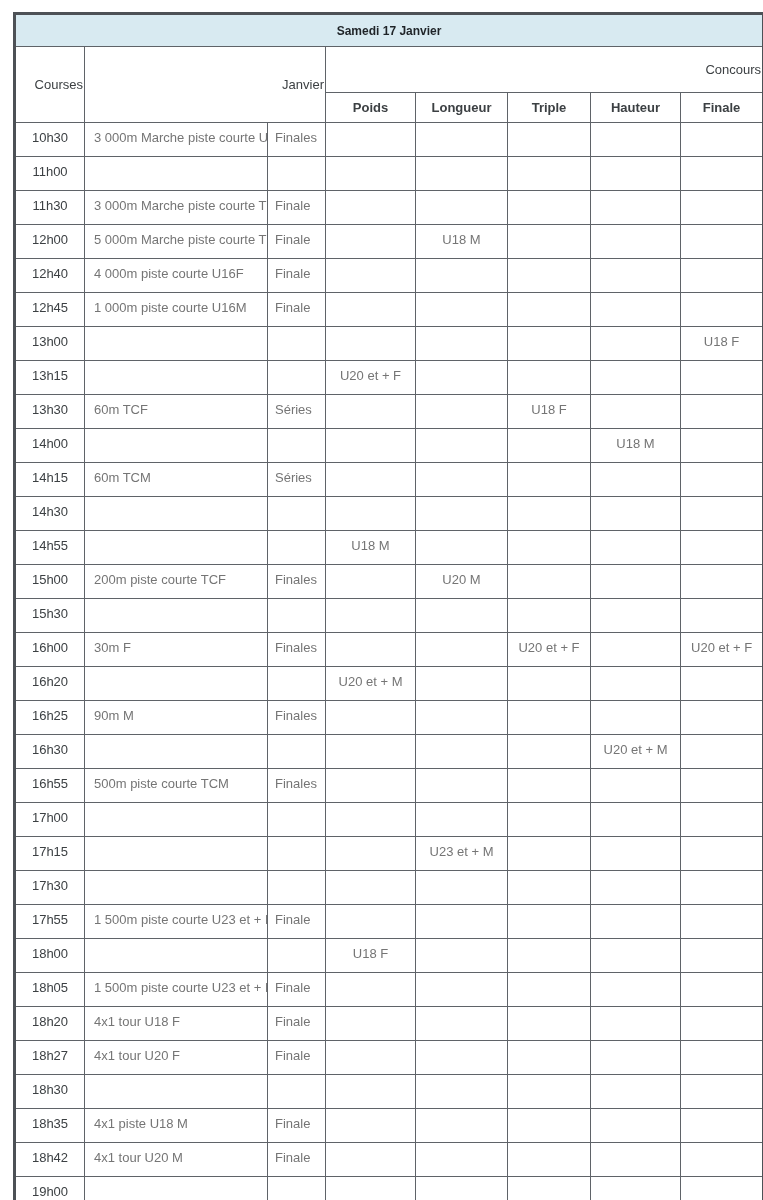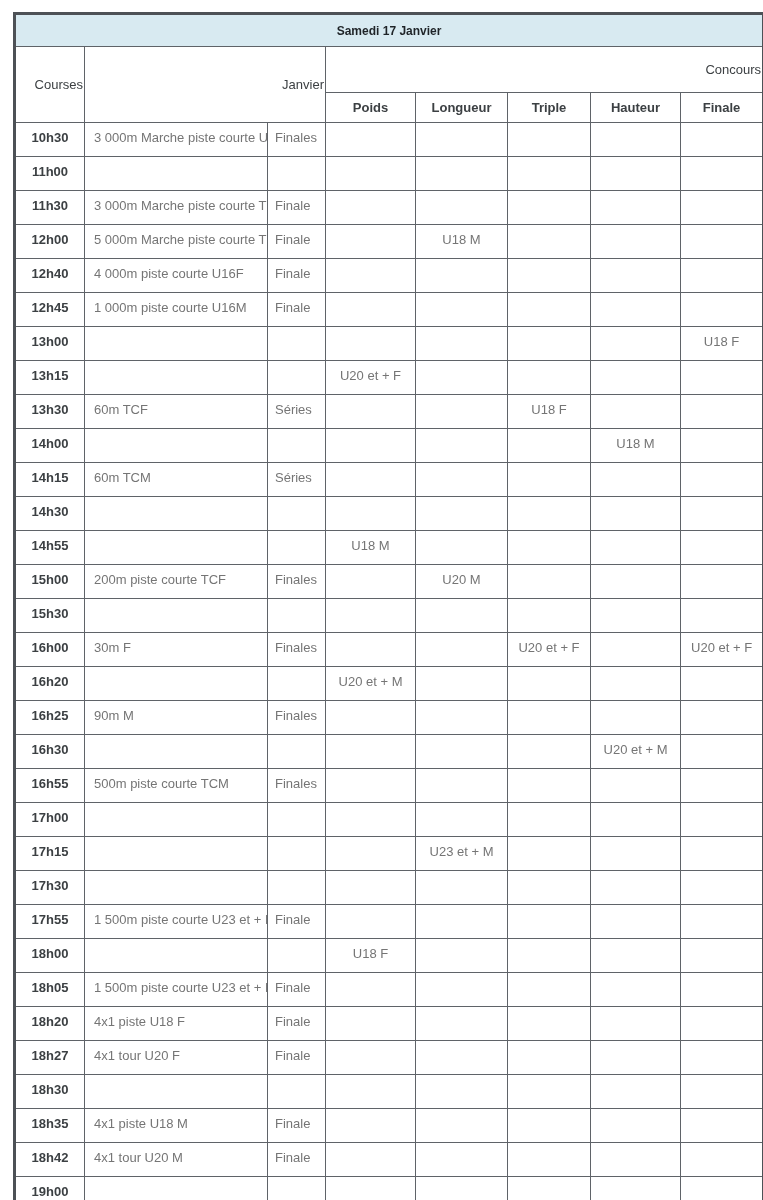--- a/index.html
+++ b/index.html
@@ -40,21 +40,21 @@
   tr.head-main th{height:46px;font-weight:normal;text-align:right;}
   tr.subhead th{height:30px;font-weight:bold;}
   tbody td{
     height:34px;
     vertical-align:top;
     padding-top:7px;
     font-size:13px;
     color:var(--text-gray);
   }
   td.time{
-    font-weight:bold;
+    font-weight:normal;
     color:var(--text-dark);
     text-align:center;
   }
   td.course{text-align:left;padding-left:9px;padding-right:3px;}
   td.stage{text-align:left;padding-left:7px;padding-right:2px;margin-left:11px;}
   td.ev{text-align:center;}
 </style>
 </head>
 <body>
 
@@ -343,21 +343,21 @@
     <td class="course">1 500m piste courte U23 et + F</td>
     <td class="stage">Finale</td>
     <td class="ev"></td>
     <td class="ev"></td>
     <td class="ev"></td>
     <td class="ev"></td>
     <td class="ev"></td>
   </tr>
         <tr>
     <td class="time">18h20</td>
-    <td class="course">4x1 piste U18 F</td>
+    <td class="course">4x1 tour U18 F</td>
     <td class="stage">Finale</td>
     <td class="ev"></td>
     <td class="ev"></td>
     <td class="ev"></td>
     <td class="ev"></td>
     <td class="ev"></td>
   </tr>
         <tr>
     <td class="time">18h27</td>
     <td class="course">4x1 tour U20 F</td>

